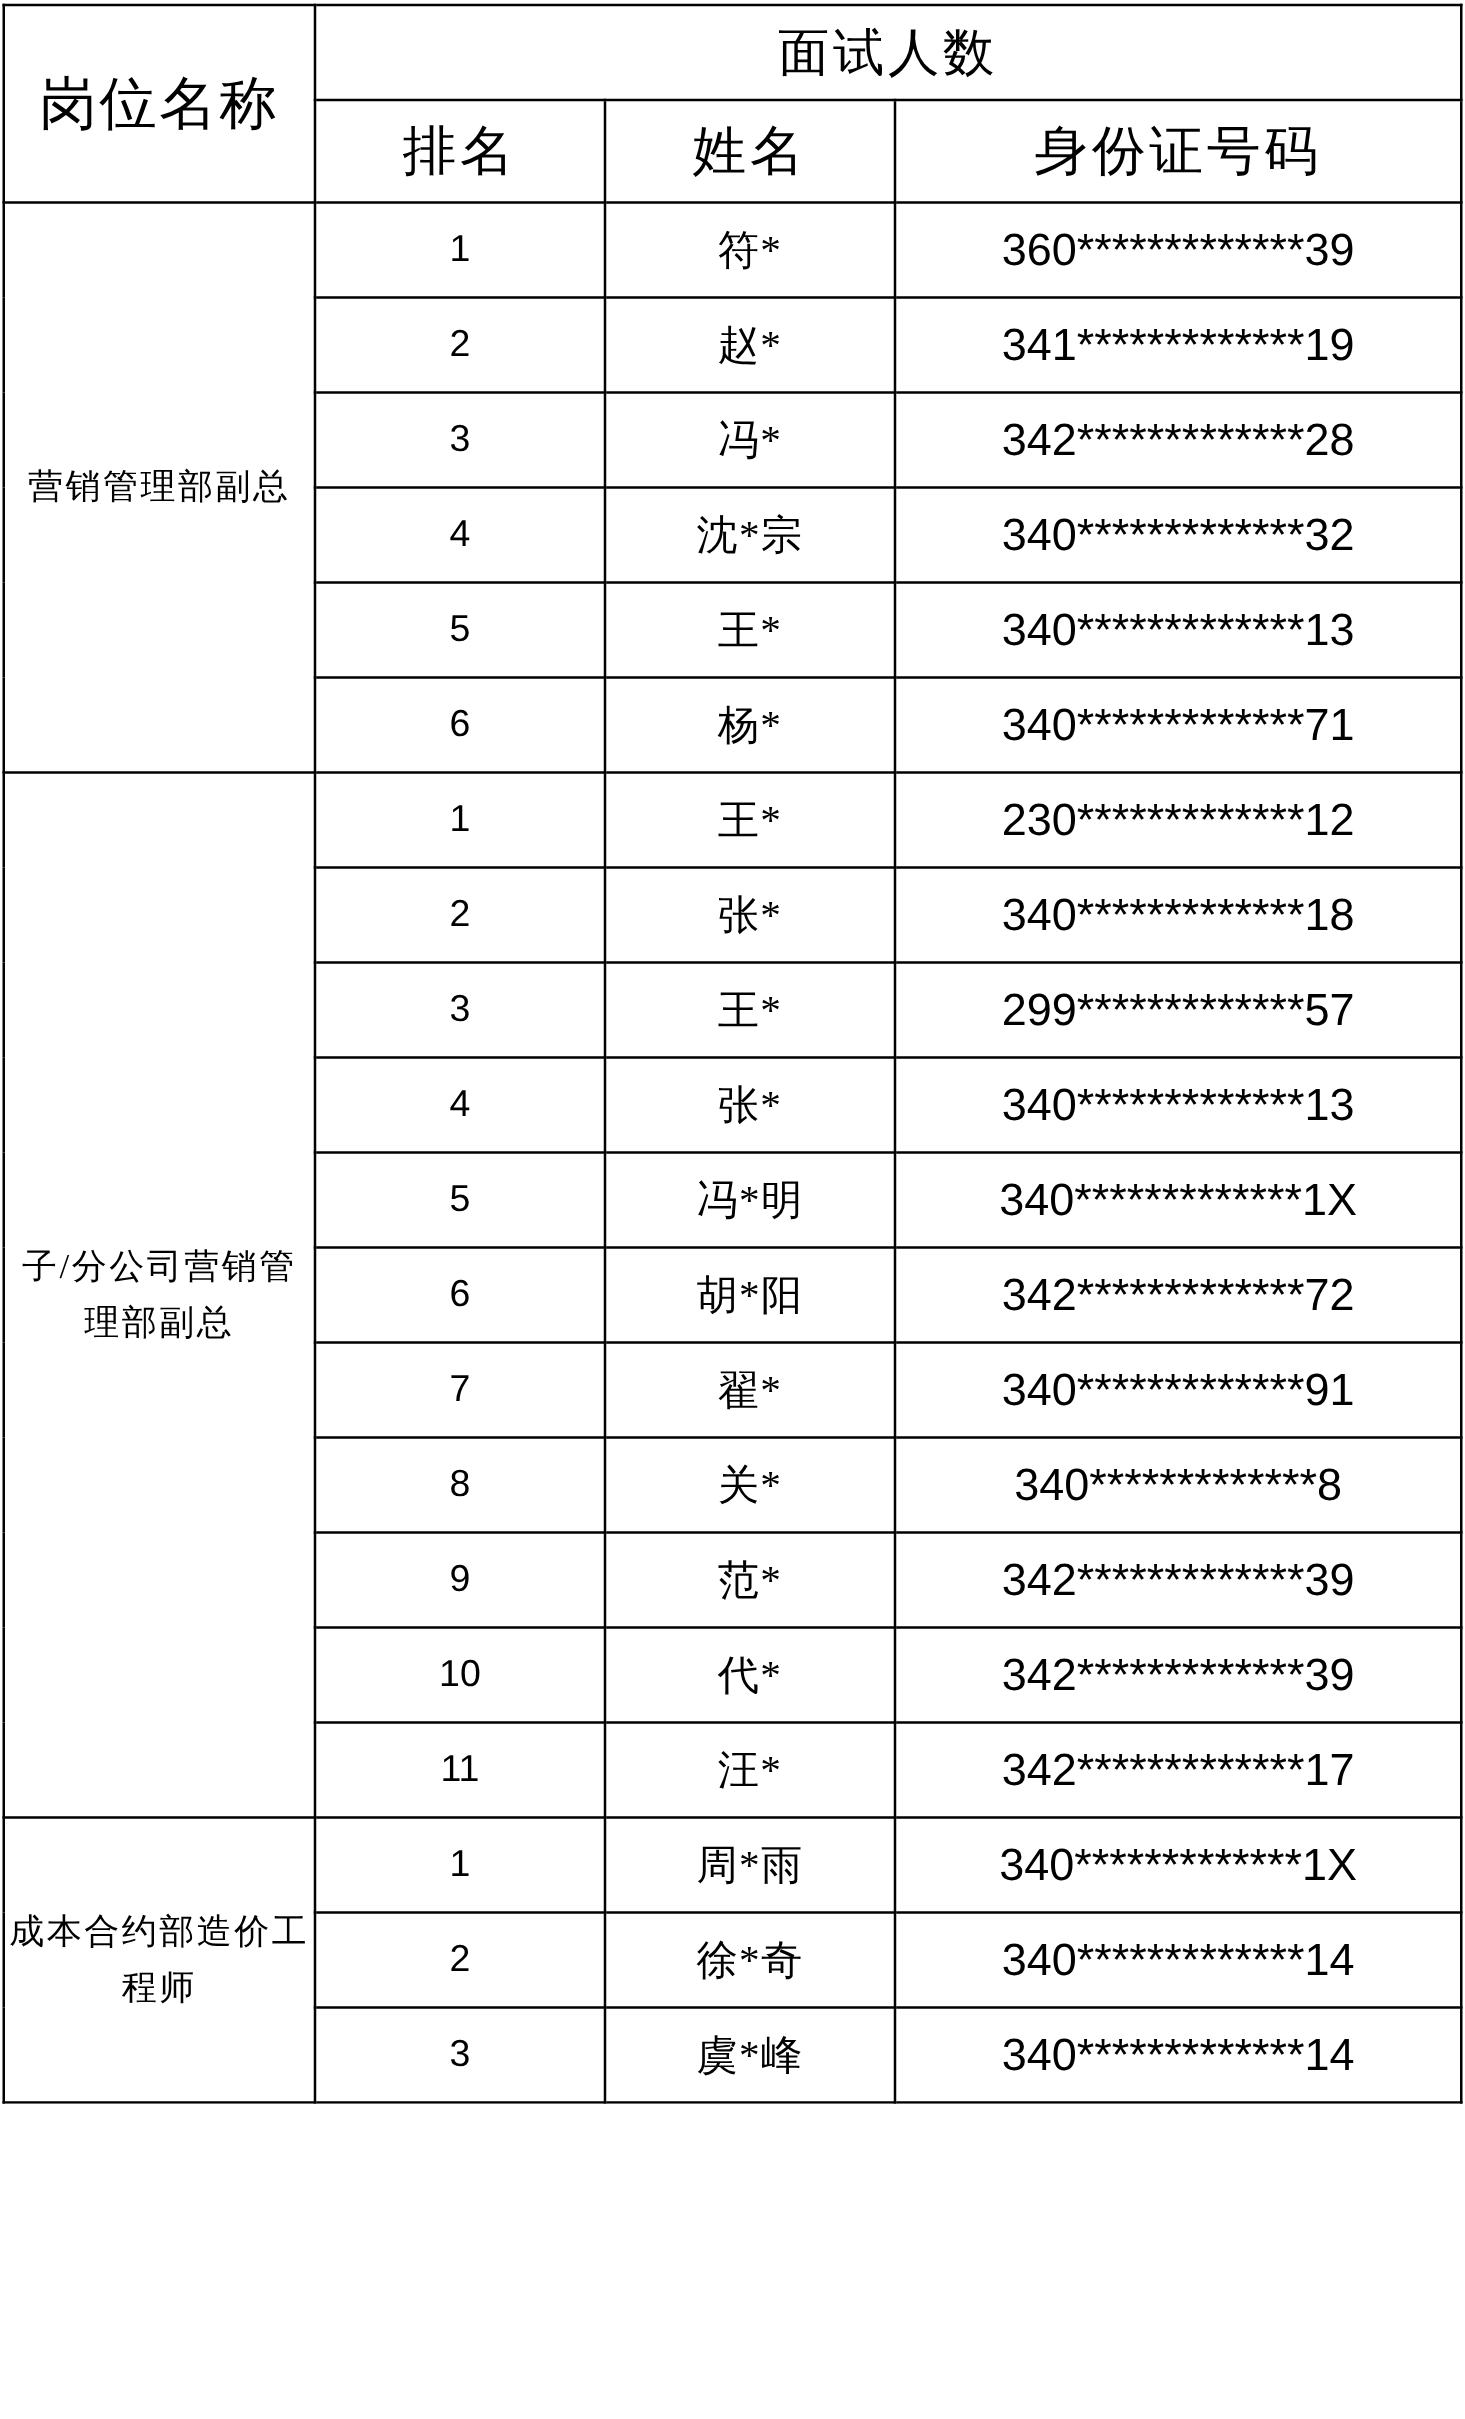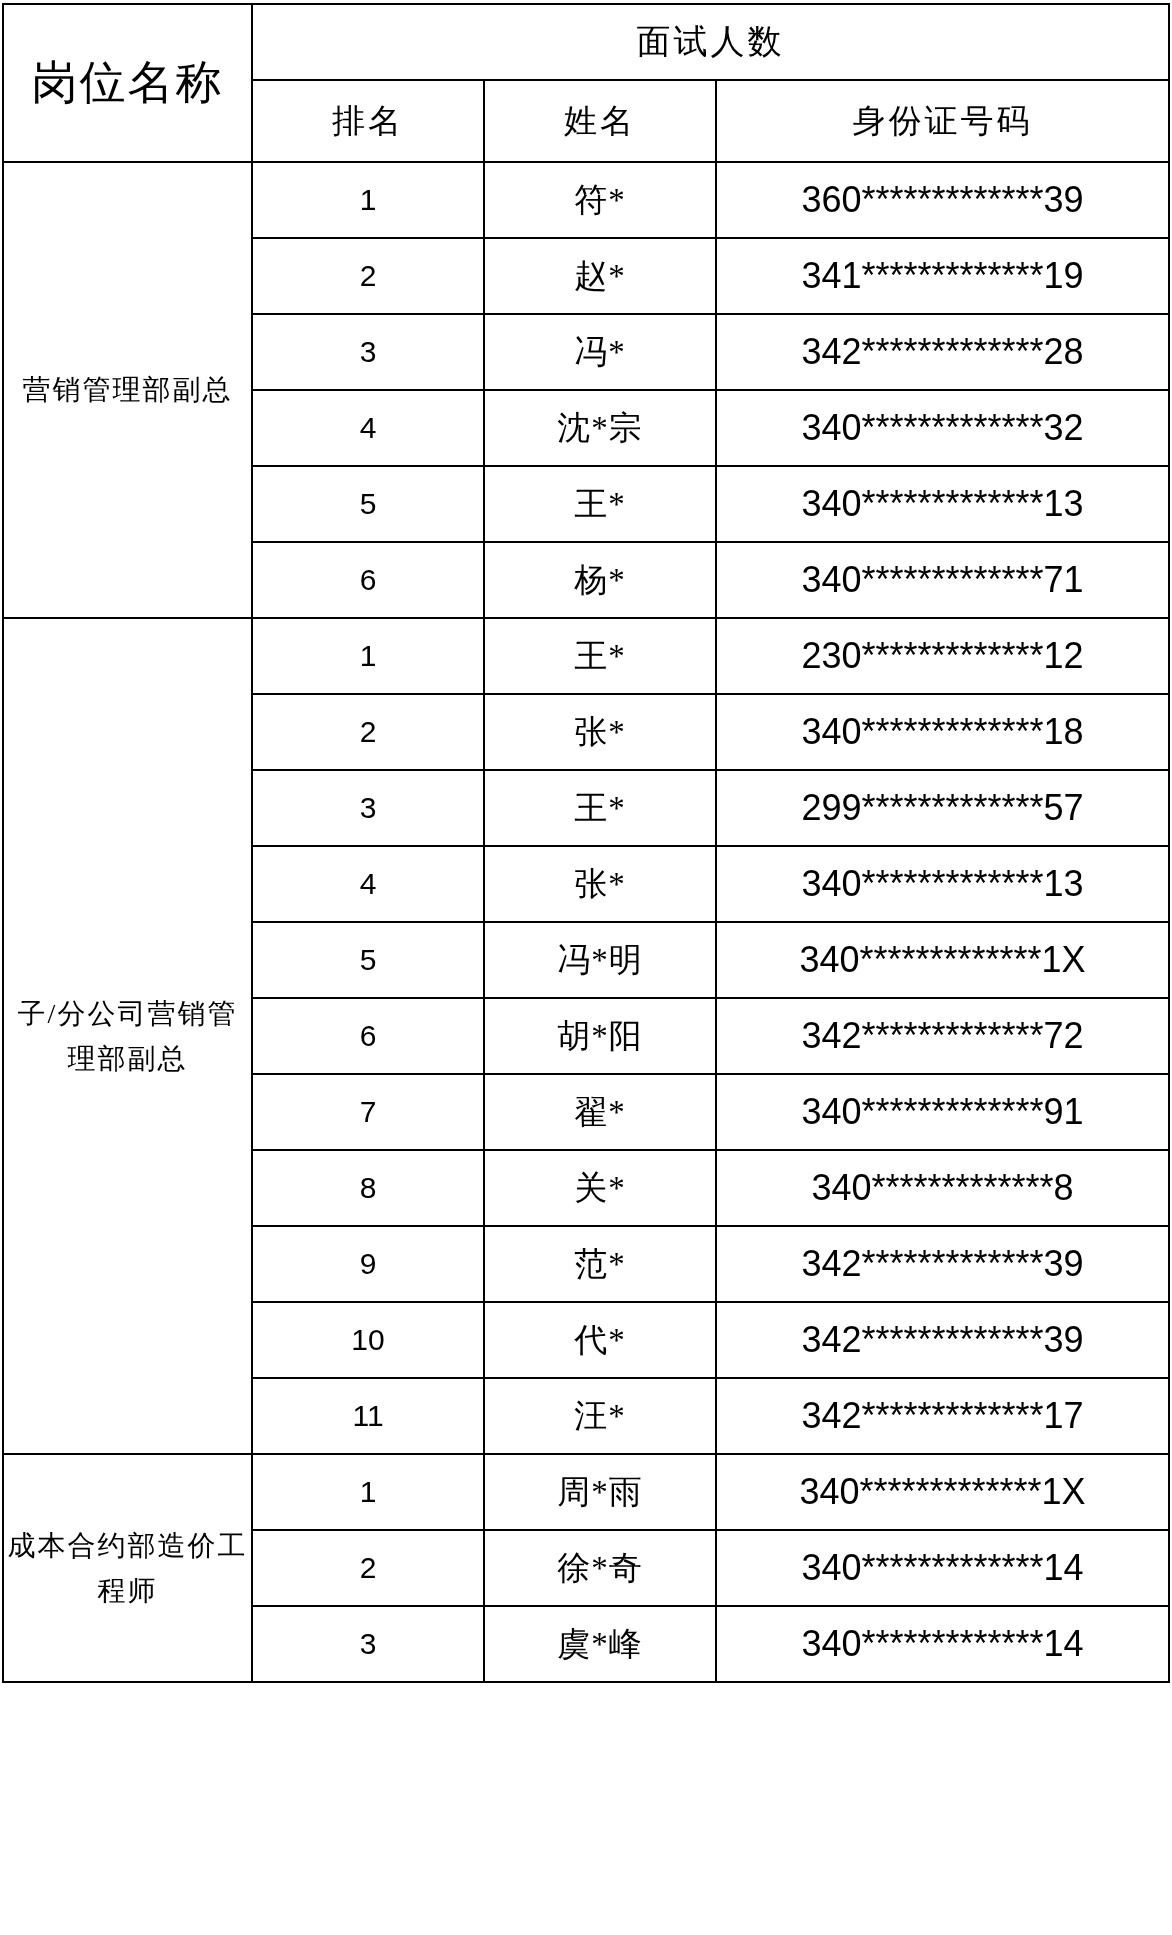--- a/index.html
+++ b/index.html
@@ -36,26 +36,26 @@
   col.c-rank { width: 232px; }
   col.c-name { width: 232px; }
   col.c-id   { width: 453px; }
 
   .hdr-post {
     font-size: 46px;
     letter-spacing: 2px;
     height: 154px;
   }
   .hdr-group {
-    font-size: 34px;
+    font-size: 41px;
     letter-spacing: 3px;
     height: 74px;
   }
   .hdr-sub {
-    font-size: 33px;
+    font-size: 43px;
     letter-spacing: 3px;
     height: 80px;
     margin-left: 14px;
   }
   td.post-cell {
     font-size: 28px;
     line-height: 1.62;
     letter-spacing: 2px;
   }
   td.rank-cell {

